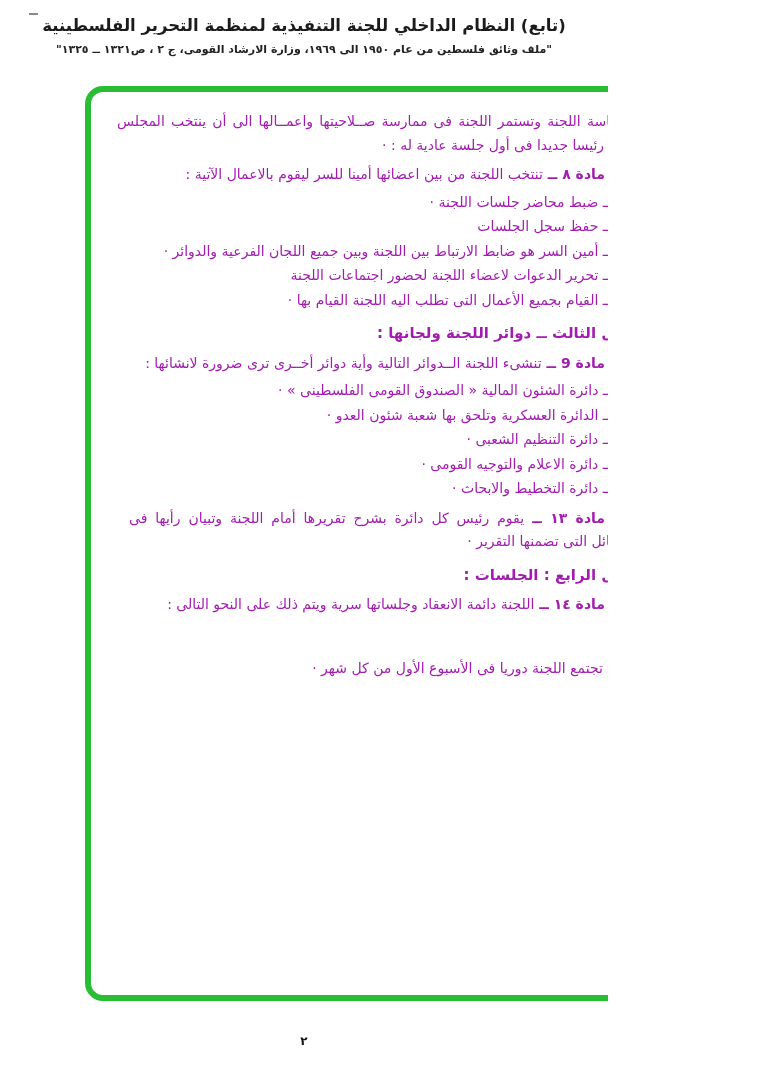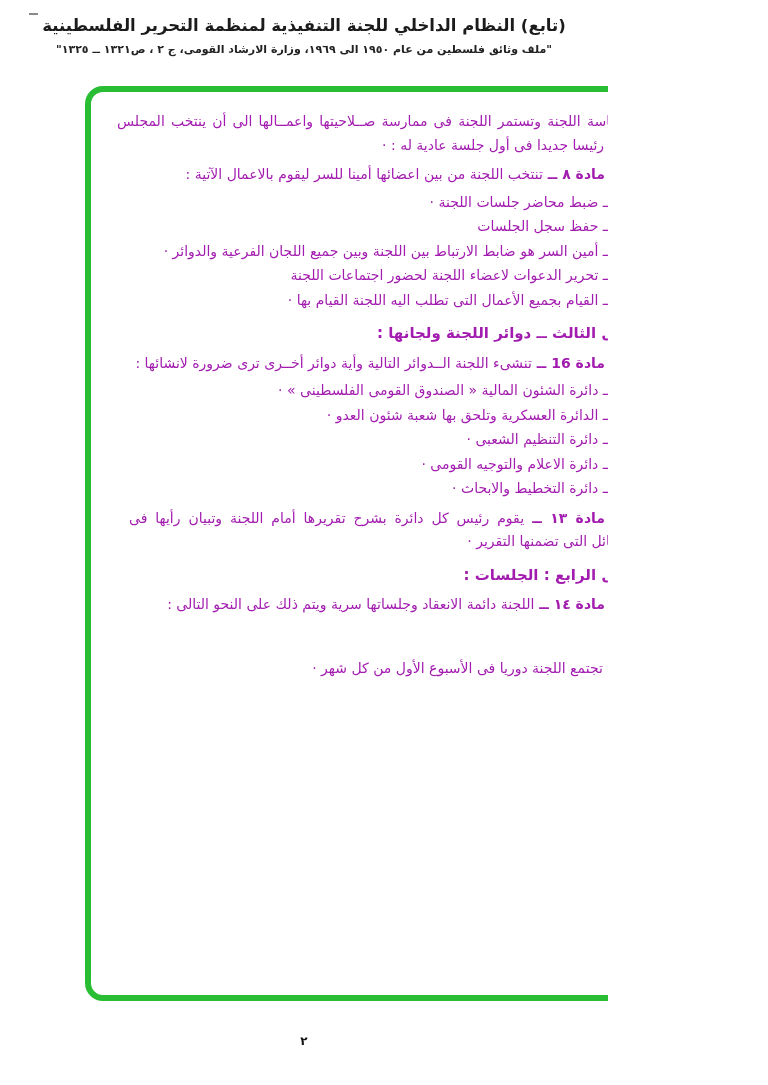--- a/index.html
+++ b/index.html
@@ -123,21 +123,21 @@
   <div class="green-box">
     <div class="doc-body">
         <div class="block paragraph">نائبه رئاسة اللجنة وتستمر اللجنة فى ممارسة صــلاحيتها واعمــالها الى أن ينتخب المجلس الوطنى رئيسا جديدا فى أول جلسة عادية له : ·</div>
         <div class="block article"><span class="label">مادة ٨ ــ </span>تنتخب اللجنة من بين اعضائها أمينا للسر ليقوم بالاعمال الآتية :</div>
         <div class="block list-item"><span class="num">١ ــ </span>ضبط محاضر جلسات اللجنة ·</div>
         <div class="block list-item"><span class="num">٢ ــ </span>حفظ سجل الجلسات</div>
         <div class="block list-item"><span class="num">٣ ــ </span>أمين السر هو ضابط الارتباط بين اللجنة وبين جميع اللجان الفرعية والدوائر ·</div>
         <div class="block list-item"><span class="num">٤ ــ </span>تحرير الدعوات لاعضاء اللجنة لحضور اجتماعات اللجنة</div>
         <div class="block list-item"><span class="num">٥ ــ </span>القيام بجميع الأعمال التى تطلب اليه اللجنة القيام بها ·</div>
         <div class="block heading">الفصل الثالث ــ دوائر اللجنة ولجانها :</div>
-        <div class="block article"><span class="label">مادة 16 ــ </span>تنشىء اللجنة الــدوائر التالية وأية دوائر أخــرى ترى ضرورة لانشائها :</div>
+        <div class="block article"><span class="label">مادة 9 ــ </span>تنشىء اللجنة الــدوائر التالية وأية دوائر أخــرى ترى ضرورة لانشائها :</div>
         <div class="block list-item"><span class="num">١ ــ </span>دائرة الشئون المالية « الصندوق القومى الفلسطينى » ·</div>
         <div class="block list-item"><span class="num">٢ ــ </span>الدائرة العسكرية وتلحق بها شعبة شئون العدو ·</div>
         <div class="block list-item"><span class="num">٣ ــ </span>دائرة التنظيم الشعبى ·</div>
         <div class="block list-item"><span class="num">٦ ــ </span>دائرة الاعلام والتوجيه القومى ·</div>
         <div class="block list-item"><span class="num">٧ ــ </span>دائرة التخطيط والابحاث ·</div>
         <div class="block article"><span class="label">مادة ١٣ ــ </span>يقوم رئيس كل دائرة بشرح تقريرها أمام اللجنة وتبيان رأيها فى المسائل التى تضمنها التقرير ·</div>
         <div class="block heading">الفصل الرابع : الجلسات :</div>
         <div class="block article"><span class="label">مادة ١٤ ــ </span>اللجنة دائمة الانعقاد وجلساتها سرية ويتم ذلك على النحو التالى :</div>
         <div class="block sub-item"><span class="num">( أ ) </span>تجتمع اللجنة دوريا فى الأسبوع الأول من كل شهر ·</div>
       </div>

